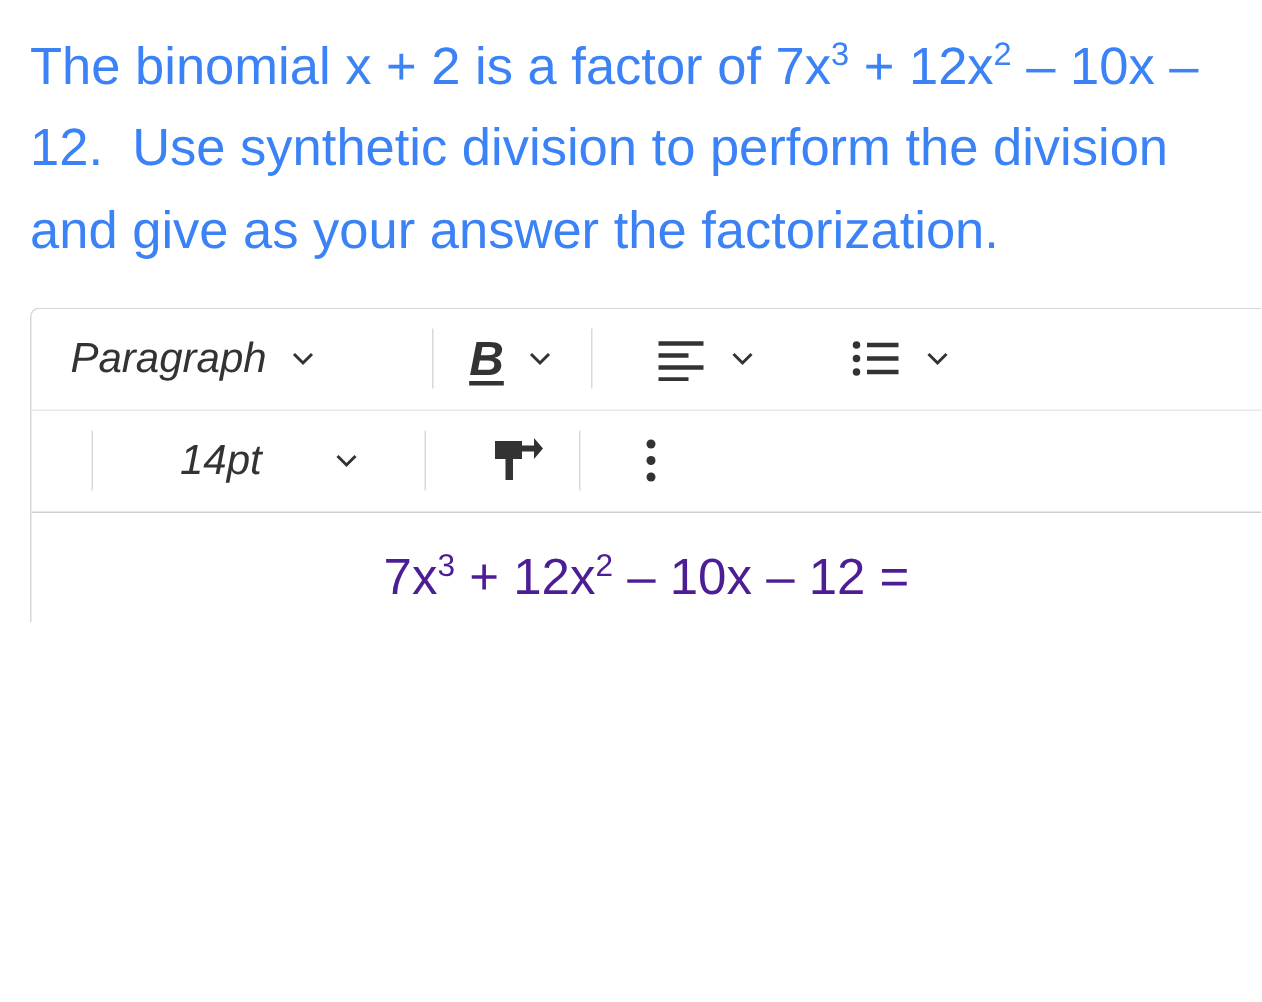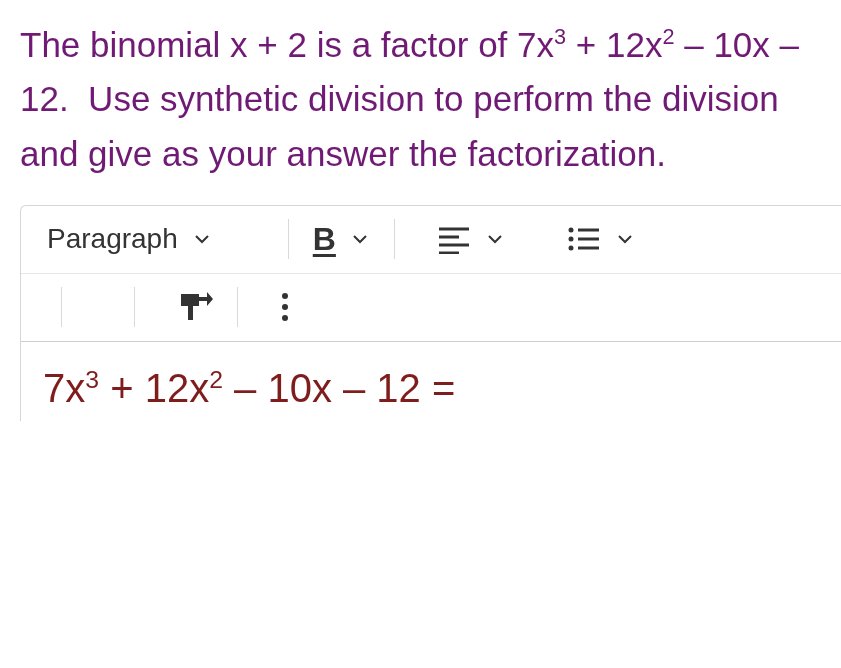--- a/index.html
+++ b/index.html
@@ -8,21 +8,21 @@
     padding: 0;
     font-family: Arial, Helvetica, sans-serif;
     background: #fff;
     color: #333;
     width: 841px;
   }
   .question {
     padding: 18px 20px 24px 20px;
     font-size: 35px;
     line-height: 1.55;
-    color: #701a75;
+    color: #3b82f6;
   }
   .question sup { font-size: 0.62em; vertical-align: super; line-height: 0; }
   .editor-wrap {
     margin: 0 0 0 20px;
     border: 1px solid #d6d6d6;
     border-radius: 6px 0 0 0;
     border-right: none;
     border-bottom: none;
     width: 821px;
   }
@@ -36,40 +36,42 @@
     color: #333;
   }
   .toolbar-row:nth-child(2) { border-bottom: 1px solid #cfcfcf; }
   .tb-item {
     display: flex;
     align-items: center;
     gap: 14px;
     padding: 6px 14px;
     cursor: pointer;
     user-select: none;
+    font-style: italic;
   }
   .chev { display:inline-block; }
   .chev svg { display:block; }
   .divider {
     width: 1px;
     height: 40px;
     background: #d9d9d9;
     margin: 0 10px;
   }
   .bold-b {
     font-weight: 700;
     font-size: 32px;
     text-decoration: underline;
     text-underline-offset: 4px;
   }
   .icon svg { display:block; }
   .editor-content {
     padding: 24px 22px 10px 22px;
-    font-size: 40px;
-    color: #7f1d1d;
+    font-size: 34px;
+    color: #4c1d95;
+    text-align: center;
   }
   .editor-content sup { font-size: 0.62em; vertical-align: super; line-height: 0; }
   .gap-sm { width: 18px; }
   .gap-md { width: 34px; }
   .gap-lg { width: 52px; }
 </style>
 </head>
 <body>
 
 <div class="question">The binomial x + 2 is a factor of 7x<sup>3</sup> + 12x<sup>2</sup> – 10x – 12.&nbsp; Use synthetic division to perform the division and give as your answer the factorization.</div>
@@ -129,20 +131,29 @@
             <polyline points="4,7 10,13 16,7" fill="none" stroke="#333" stroke-width="2"></polyline>
           </svg>
       </span>
     </div>
   </div>
 
   <div class="toolbar-row">
     <div class="gap-sm"></div>
     <div class="divider"></div>
     <div class="gap-md"></div>
+    <div class="tb-item">
+      <span>14pt</span>
+      <div class="gap-sm"></div>
+      <span class="chev">
+        <svg width="20" height="20" viewBox="0 0 20 20">
+            <polyline points="4,7 10,13 16,7" fill="none" stroke="#333" stroke-width="2"></polyline>
+          </svg>
+      </span>
+    </div>
     <div class="gap-sm"></div>
     <div class="divider"></div>
     <div class="gap-sm"></div>
     <div class="tb-item">
       <span class="icon">
         <svg width="36" height="34" viewBox="0 0 36 34">
           <rect x="4" y="4" width="18" height="12" fill="#333"></rect>
           <rect x="11" y="16" width="5" height="14" fill="#333"></rect>
           <path d="M22 7 L30 7 L30 2 L36 9 L30 16 L30 11 L22 11 Z" fill="#333"></path>
         </svg>

